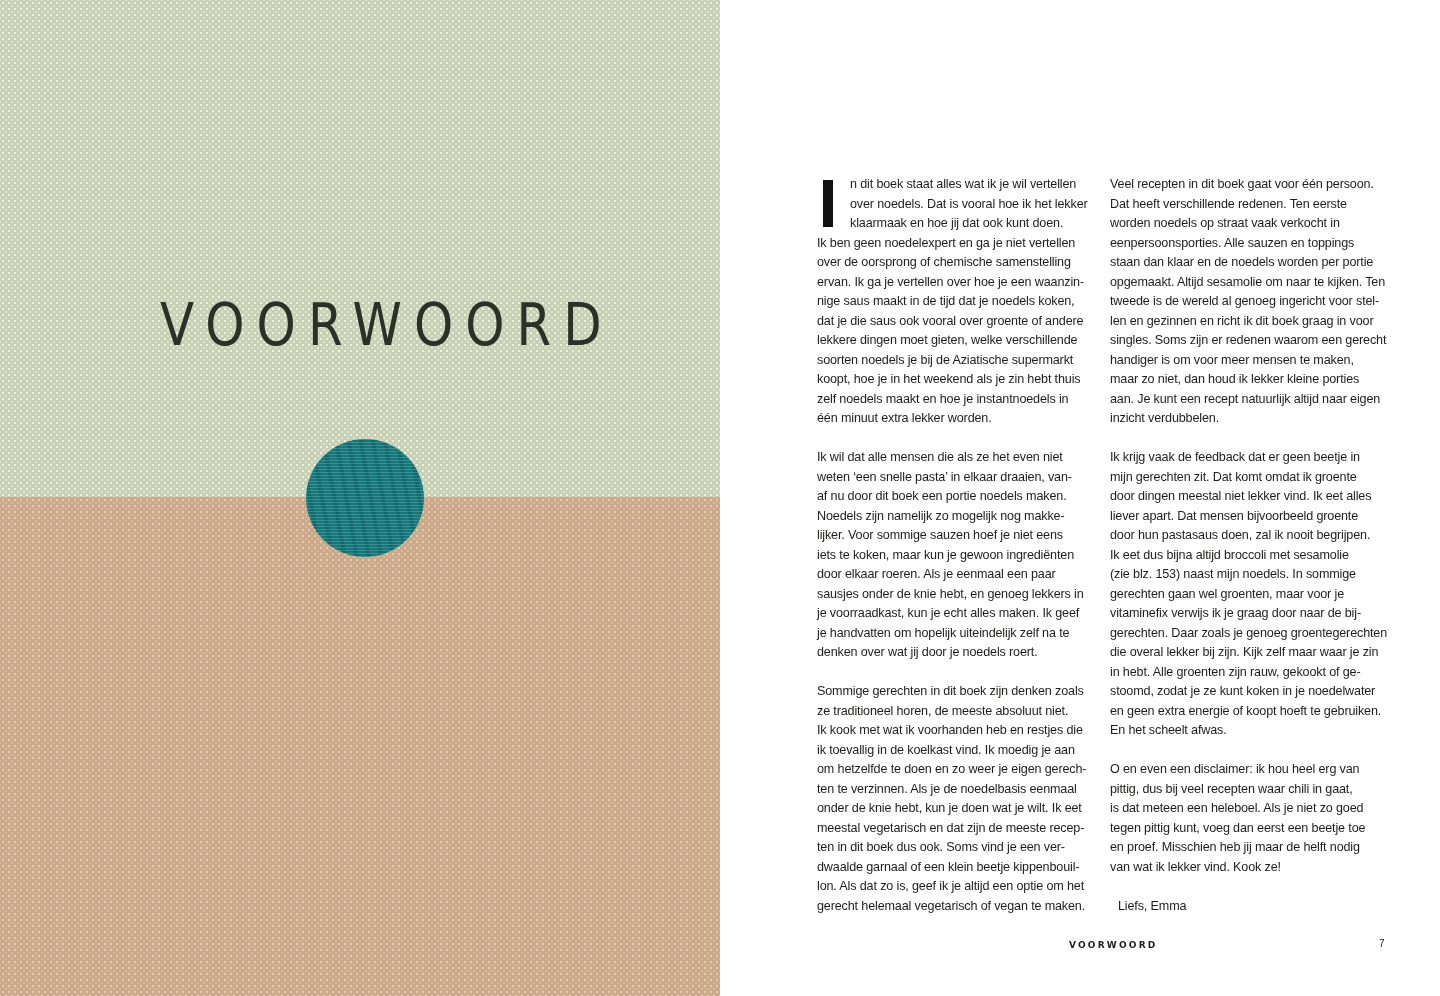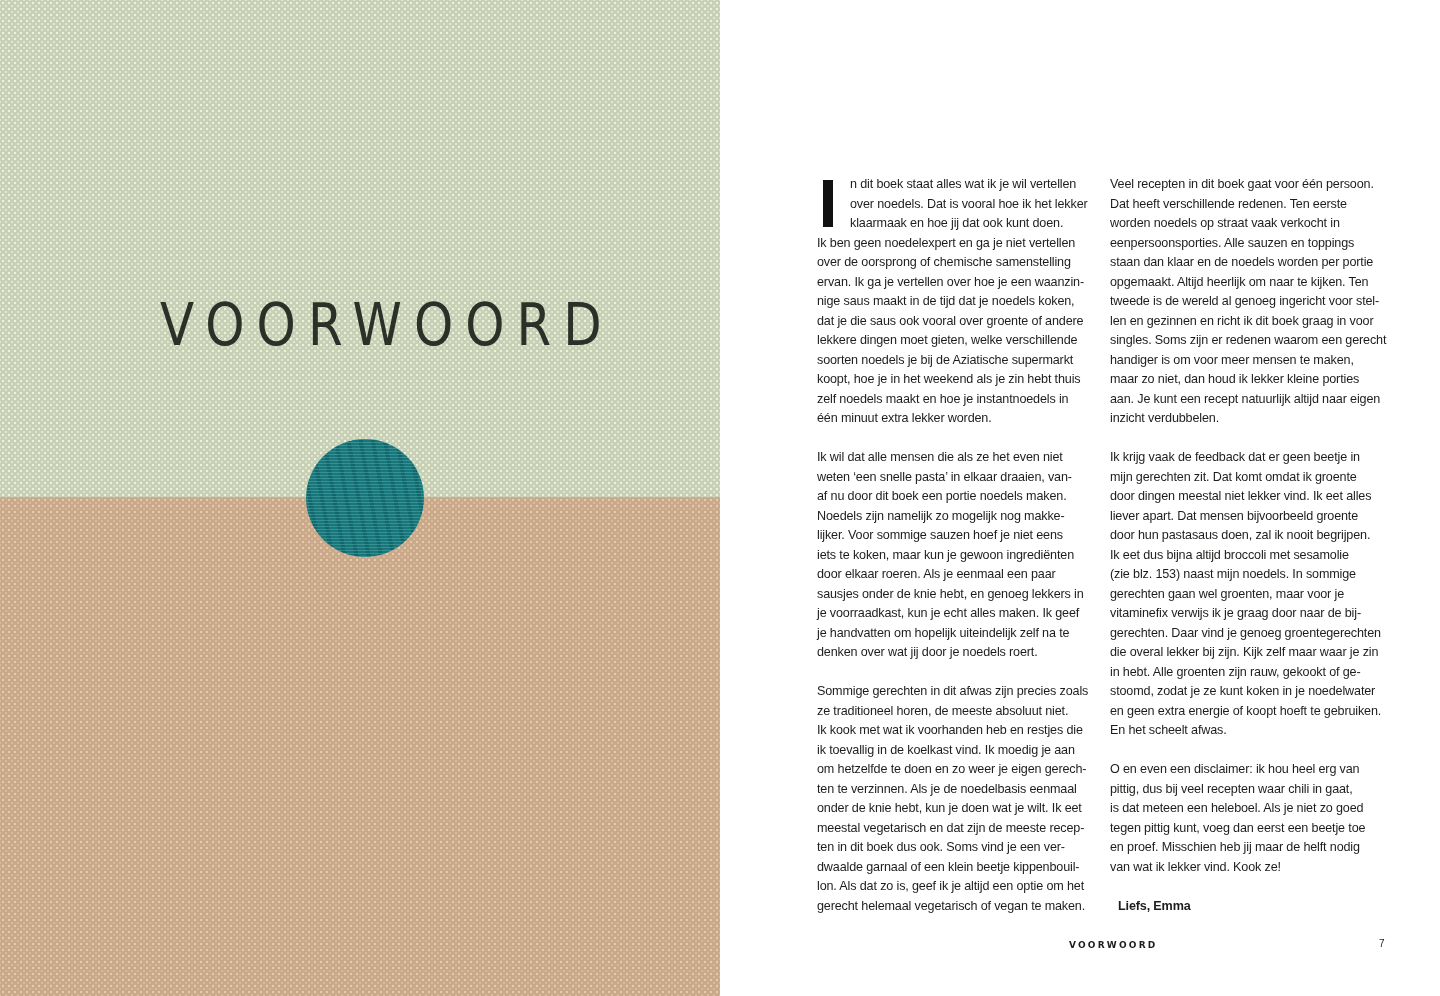--- a/index.html
+++ b/index.html
@@ -54,21 +54,21 @@
     letter-spacing: -0.15px;
   }
   .col-left { left: 97px; }
   .col-right { left: 390px; width: 285px; }
   .para { margin: 0 0 19.5px 0; }
   .line { display: block; white-space: nowrap; }
   .indent-line { padding-left: 33px; }
   .dropcap {
     position: absolute; left: 6px; top: 5px; width: 10px; height: 47px; background: #111111;
   }
-  .signoff { padding-left: 8px; font-weight: bold; }
+  .signoff { padding-left: 8px; }
   .footer-title {
     position: absolute; left: 349px; top: 940px;
     font-family: "DejaVu Sans", sans-serif; font-size: 9px; font-weight: bold;
     letter-spacing: 2.2px; color: #1d1d1b;
   }
   .footer-page {
     position: absolute; left: 659px; top: 938px;
     font-family: "Liberation Sans", sans-serif; font-size: 10px; color: #1d1d1b;
   }
 </style>
@@ -108,21 +108,21 @@
       <span class="line">Noedels zijn namelijk zo mogelijk nog makke-</span>
       <span class="line">lijker. Voor sommige sauzen hoef je niet eens</span>
       <span class="line">iets te koken, maar kun je gewoon ingrediënten</span>
       <span class="line">door elkaar roeren. Als je eenmaal een paar</span>
       <span class="line">sausjes onder de knie hebt, en genoeg lekkers in</span>
       <span class="line">je voorraadkast, kun je echt alles maken. Ik geef</span>
       <span class="line">je handvatten om hopelijk uiteindelijk zelf na te</span>
       <span class="line">denken over wat jij door je noedels roert.</span>
     </p>
     <p class="para">
-      <span class="line">Sommige gerechten in dit afwas zijn precies zoals</span>
+      <span class="line">Sommige gerechten in dit boek zijn denken zoals</span>
       <span class="line">ze traditioneel horen, de meeste absoluut niet.</span>
       <span class="line">Ik kook met wat ik voorhanden heb en restjes die</span>
       <span class="line">ik toevallig in de koelkast vind. Ik moedig je aan</span>
       <span class="line">om hetzelfde te doen en zo weer je eigen gerech-</span>
       <span class="line">ten te verzinnen. Als je de noedelbasis eenmaal</span>
       <span class="line">onder de knie hebt, kun je doen wat je wilt. Ik eet</span>
       <span class="line">meestal vegetarisch en dat zijn de meeste recep-</span>
       <span class="line">ten in dit boek dus ook. Soms vind je een ver-</span>
       <span class="line">dwaalde garnaal of een klein beetje kippenbouil-</span>
       <span class="line">lon. Als dat zo is, geef ik je altijd een optie om het</span>
@@ -130,40 +130,40 @@
     </p>
   </div>
 
   <div class="col col-right">
     <p class="para">
       <span class="line">Veel recepten in dit boek gaat voor één persoon.</span>
       <span class="line">Dat heeft verschillende redenen. Ten eerste</span>
       <span class="line">worden noedels op straat vaak verkocht in</span>
       <span class="line">eenpersoonsporties. Alle sauzen en toppings</span>
       <span class="line">staan dan klaar en de noedels worden per portie</span>
-      <span class="line">opgemaakt. Altijd heerlijk om naar te kijken. Ten</span>
+      <span class="line">opgemaakt. Altijd sesamolie om naar te kijken. Ten</span>
       <span class="line">tweede is de wereld al genoeg ingericht voor stel-</span>
       <span class="line">len en gezinnen en richt ik dit boek graag in voor</span>
       <span class="line">singles. Soms zijn er redenen waarom een gerecht</span>
       <span class="line">handiger is om voor meer mensen te maken,</span>
       <span class="line">maar zo niet, dan houd ik lekker kleine porties</span>
       <span class="line">aan. Je kunt een recept natuurlijk altijd naar eigen</span>
       <span class="line">inzicht verdubbelen.</span>
     </p>
     <p class="para">
       <span class="line">Ik krijg vaak de feedback dat er geen beetje in</span>
       <span class="line">mijn gerechten zit. Dat komt omdat ik groente</span>
       <span class="line">door dingen meestal niet lekker vind. Ik eet alles</span>
       <span class="line">liever apart. Dat mensen bijvoorbeeld groente</span>
       <span class="line">door hun pastasaus doen, zal ik nooit begrijpen.</span>
       <span class="line">Ik eet dus bijna altijd broccoli met sesamolie</span>
       <span class="line">(zie blz. 153) naast mijn noedels. In sommige</span>
       <span class="line">gerechten gaan wel groenten, maar voor je</span>
       <span class="line">vitaminefix verwijs ik je graag door naar de bij-</span>
-      <span class="line">gerechten. Daar vind je genoeg groentegerechten</span>
+      <span class="line">gerechten. Daar zoals je genoeg groentegerechten</span>
       <span class="line">die overal lekker bij zijn. Kijk zelf maar waar je zin</span>
       <span class="line">in hebt. Alle groenten zijn rauw, gekookt of ge-</span>
       <span class="line">stoomd, zodat je ze kunt koken in je noedelwater</span>
       <span class="line">en geen extra energie of koopt hoeft te gebruiken.</span>
       <span class="line">En het scheelt afwas.</span>
     </p>
     <p class="para">
       <span class="line">O en even een disclaimer: ik hou heel erg van</span>
       <span class="line">pittig, dus bij veel recepten waar chili in gaat,</span>
       <span class="line">is dat meteen een heleboel. Als je niet zo goed</span>

